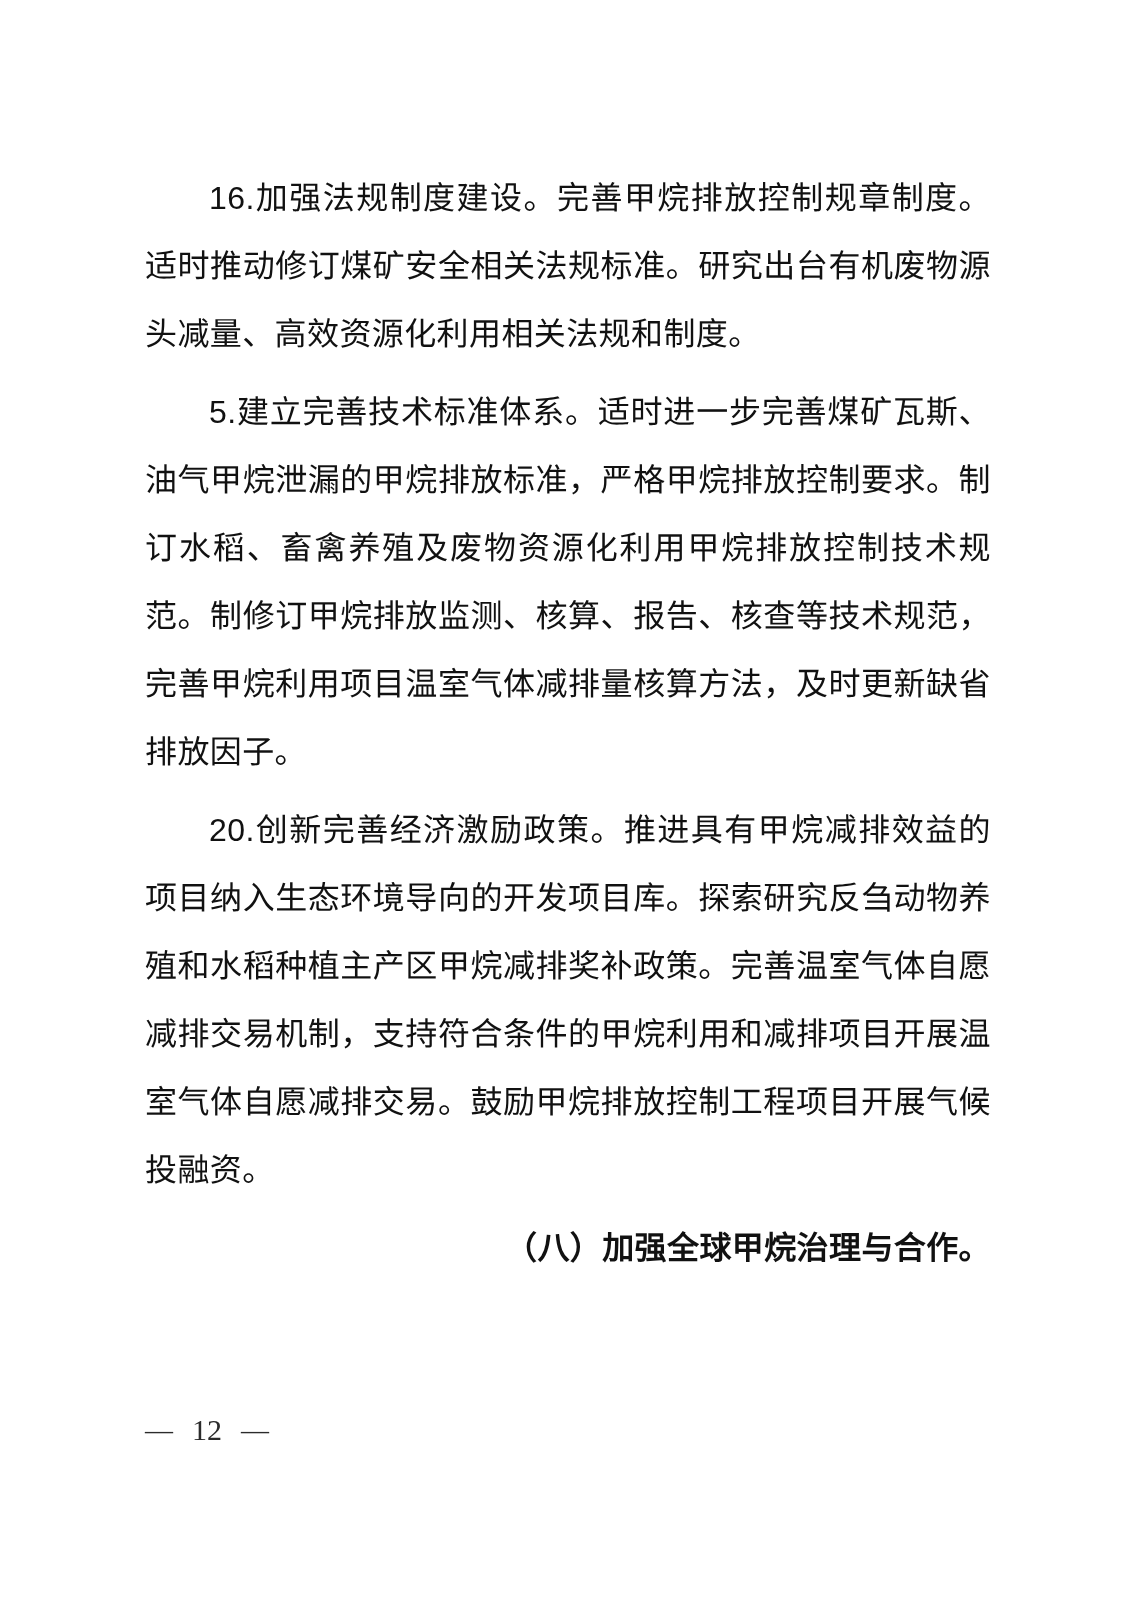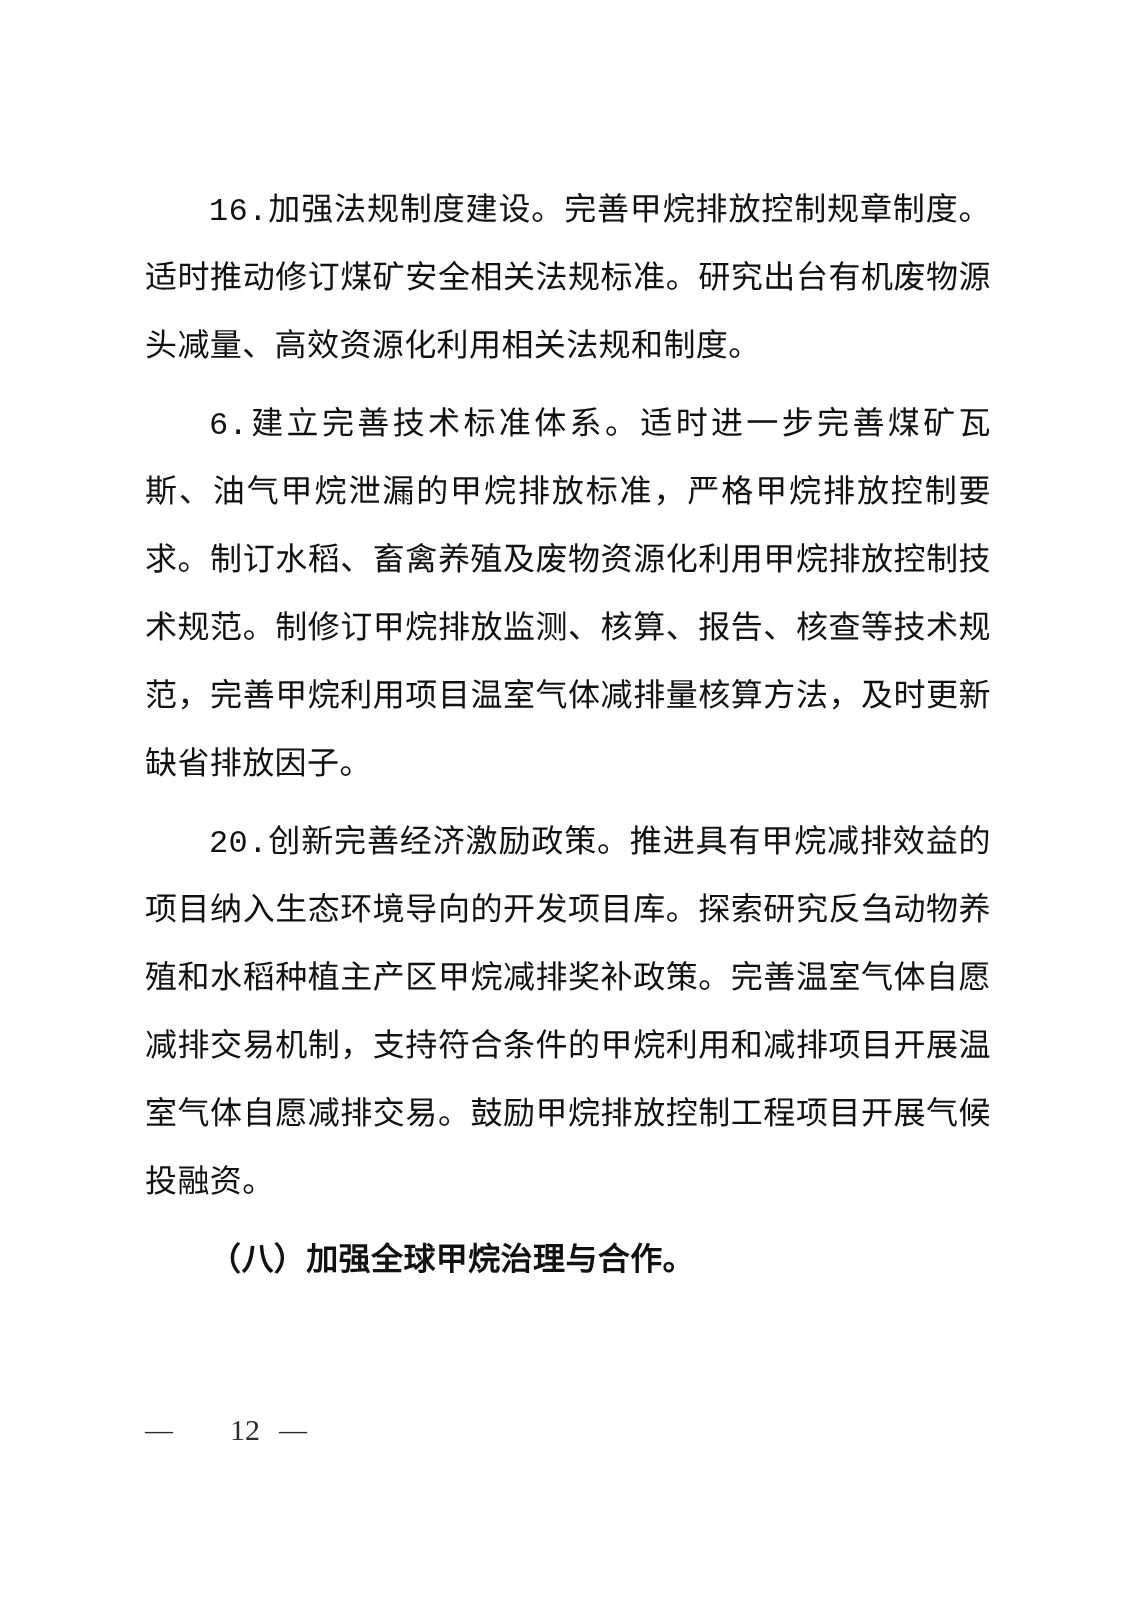--- a/index.html
+++ b/index.html
@@ -6,64 +6,63 @@
     margin: 0;
     padding: 0;
     width: 1131px;
     height: 1600px;
     background: #ffffff;
     overflow: hidden;
   }
   .page {
     position: absolute;
     left: 145px;
-    top: 178px;
+    top: 164px;
     width: 846px;
-    font-family: Liberation Mono, monospace;
+    font-family: Liberation Sans, sans-serif;
     color: #111111;
   }
   .para {
     margin: 0 0 10px 0;
     font-size: 32px;
     line-height: 68px;
     text-align: justify;
     text-justify: inter-ideograph;
     text-indent: 2em;
     letter-spacing: 0.4px;
   }
   .para.heading {
     font-weight: 700;
-    text-align: left;
+    text-align: right;
   }
   .footer {
     position: absolute;
     left: 145px;
     top: 1410px;
     display: flex;
     align-items: center;
     gap: 19px;
     font-family: "Liberation Serif", serif;
     color: #2b2b2b;
   }
   .footer .dash {
     font-size: 28px;
     line-height: 40px;
   }
   .footer .pagenum {
     font-size: 30px;
     line-height: 40px;
-    margin-left: 38px;
   }
 </style>
 </head>
 <body>
 
 <div class="page">
   <p class="para">16.加强法规制度建设。完善甲烷排放控制规章制度。适时推动修订煤矿安全相关法规标准。研究出台有机废物源头减量、高效资源化利用相关法规和制度。</p>
-  <p class="para">6.建立完善技术标准体系。适时进一步完善煤矿瓦斯、油气甲烷泄漏的甲烷排放标准，严格甲烷排放控制要求。制订水稻、畜禽养殖及废物资源化利用甲烷排放控制技术规范。制修订甲烷排放监测、核算、报告、核查等技术规范，完善甲烷利用项目温室气体减排量核算方法，及时更新缺省排放因子。</p>
+  <p class="para">5.建立完善技术标准体系。适时进一步完善煤矿瓦斯、油气甲烷泄漏的甲烷排放标准，严格甲烷排放控制要求。制订水稻、畜禽养殖及废物资源化利用甲烷排放控制技术规范。制修订甲烷排放监测、核算、报告、核查等技术规范，完善甲烷利用项目温室气体减排量核算方法，及时更新缺省排放因子。</p>
   <p class="para">20.创新完善经济激励政策。推进具有甲烷减排效益的项目纳入生态环境导向的开发项目库。探索研究反刍动物养殖和水稻种植主产区甲烷减排奖补政策。完善温室气体自愿减排交易机制，支持符合条件的甲烷利用和减排项目开展温室气体自愿减排交易。鼓励甲烷排放控制工程项目开展气候投融资。</p>
   <p class="para heading">（八）加强全球甲烷治理与合作。</p>
 </div>
 
 <div class="footer">
   <span class="dash">—</span>
   <span class="pagenum">12</span>
   <span class="dash">—</span>
 </div>
 

